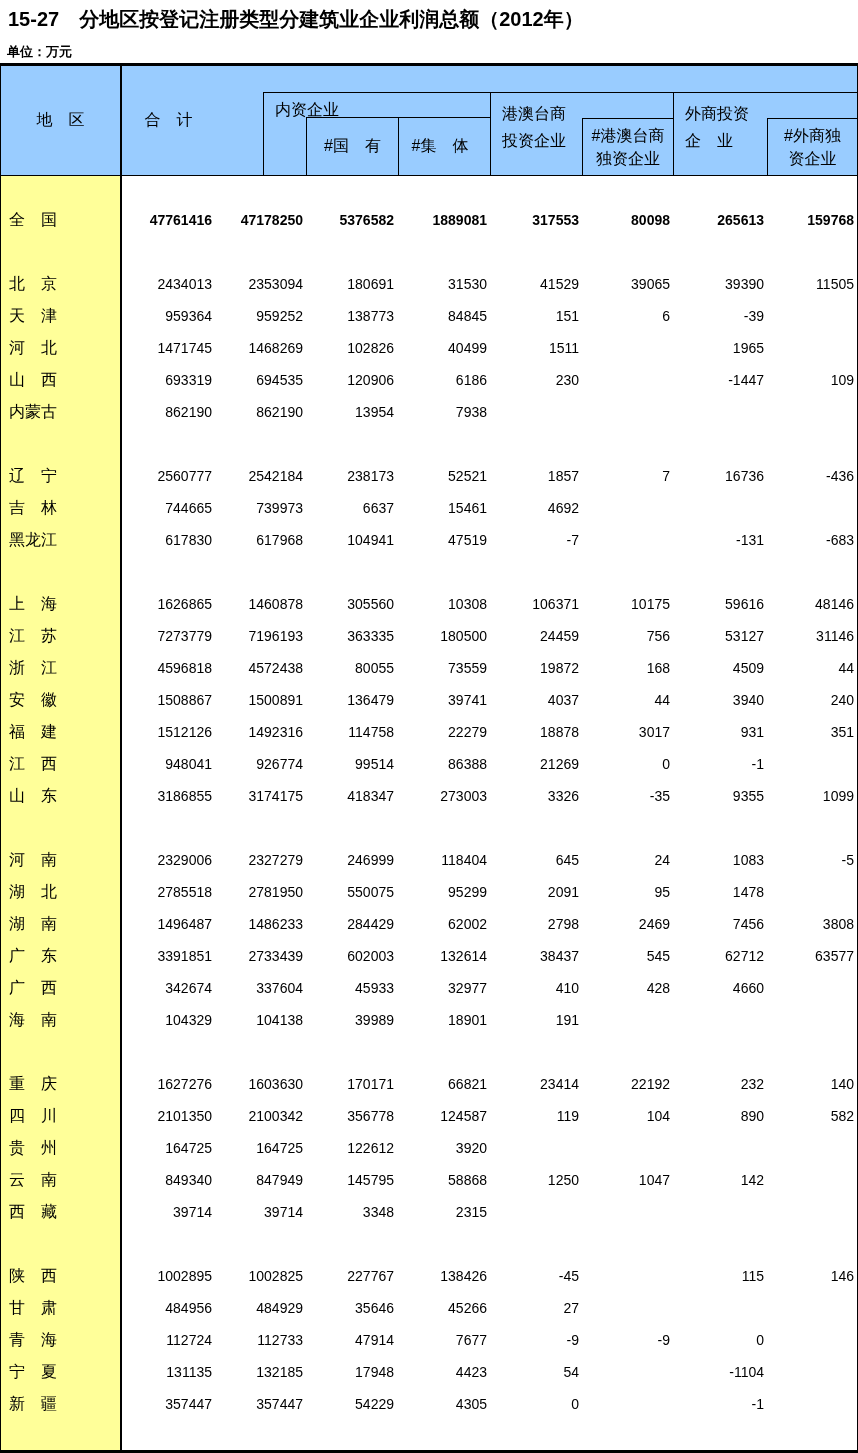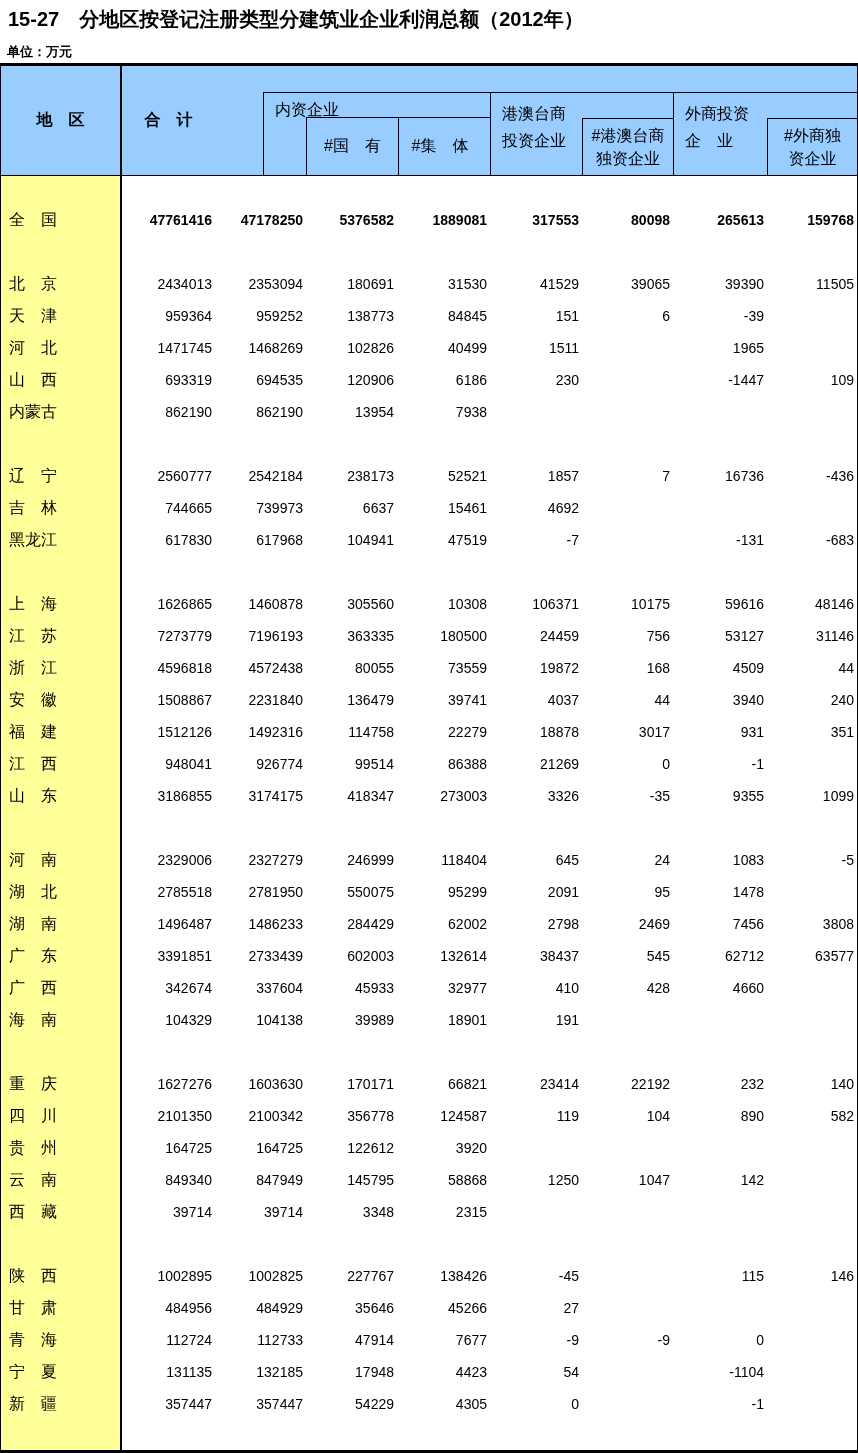--- a/index.html
+++ b/index.html
@@ -18,21 +18,21 @@
     border-top:3px solid #000; border-bottom:3px solid #000;
     border-left:1px solid #000; border-right:1px solid #000;
     display:flex; flex-direction:column;
   }
   .thead {
     position:relative; flex:none; height:110px; background:#99CCFF;
     border-bottom:1px solid #000; box-sizing:border-box; font-size:16px;
   }
   .thead .cell { position:absolute; box-sizing:border-box; }
   .vline { position:absolute; left:119px; top:0; width:2px; height:109px; background:#000; }
-  .h-center { display:flex; align-items:center; justify-content:center;font-weight:bold; }
+  .h-center { display:flex; align-items:center; justify-content:center; }
   .h-region { left:0; top:0; width:119px; height:109px; }
   .h-total  { left:121px; top:0; width:93px; height:109px; }
   .gbox { position:absolute; box-sizing:border-box; border-top:1px solid #000; border-left:1px solid #000; }
   .g-domestic { left:214px; top:26px; width:275px; height:83px;margin-left:48px; }
   .g-domestic .glabel { position:absolute; left:11px; top:7px; }
   .sub-dc { left:305px; top:51px; width:184px; height:58px; display:flex; }
   .sub-dc .subcell { flex:none; display:flex; align-items:center; justify-content:center; box-sizing:border-box; }
   .sub-dc .c1 { width:91px; }
   .sub-dc .c2 { width:83px; border-left:1px solid #000; }
   .g-hmt { left:489px; top:26px; width:183px; height:83px; }
@@ -237,21 +237,21 @@
           <div class="num">80055</div>
           <div class="num">73559</div>
           <div class="num">19872</div>
           <div class="num">168</div>
           <div class="num">4509</div>
           <div class="num">44</div>
         </div>
         <div class="row">
           <div class="rname">安　徽</div>
           <div class="num">1508867</div>
-          <div class="num">2231840</div>
+          <div class="num">1500891</div>
           <div class="num">136479</div>
           <div class="num">39741</div>
           <div class="num">4037</div>
           <div class="num">44</div>
           <div class="num">3940</div>
           <div class="num">240</div>
         </div>
         <div class="row">
           <div class="rname">福　建</div>
           <div class="num">1512126</div>

